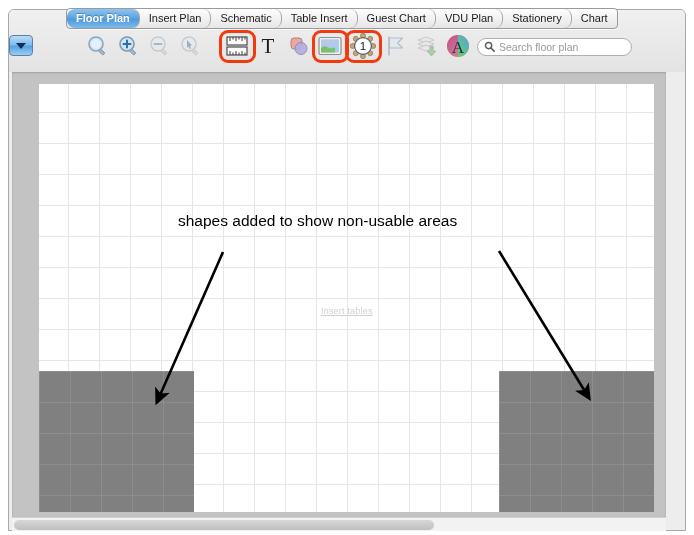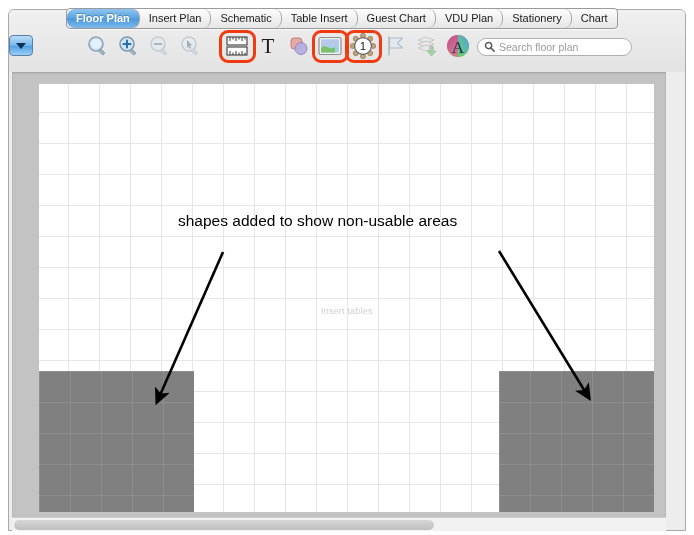--- a/index.html
+++ b/index.html
@@ -444,21 +444,21 @@
 
       <div id="shapes-layer">
           <div class="nonusable" style="left: 0px; top: 287px; width: 155px; height: 142px; background: rgb(128, 128, 128);">
             <div class="inner-grid"></div>
           </div>
           <div class="nonusable" style="left: 460px; top: 287px; width: 155px; height: 142px; background: rgb(128, 128, 128);">
             <div class="inner-grid"></div>
           </div>
         </div>
 
-      <div class="placeholder-text" style="left:282px; top:222px;">Insert tables</div>
+      <div class="placeholder-text" style="left:282px; top:222px;text-decoration:underline;">Insert tables</div>
 
       <div class="annot-text" style="left:139px; top:128px;">shapes added to show non-usable areas</div>
 
       <svg class="arrow-layer" id="arrows" viewBox="0 0 615 428">
           <defs>
             <marker id="ah" markerWidth="7" markerHeight="7" refX="5.2" refY="3.1" orient="auto">
               <path d="M0,0 L6.6,3.1 L0,6.2 L1.6,3.1 Z" fill="#000"></path>
             </marker>
           </defs>
           <line x1="184" y1="168" x2="118" y2="318" stroke="#000" stroke-width="2.6" marker-end="url(#ah)"></line>

